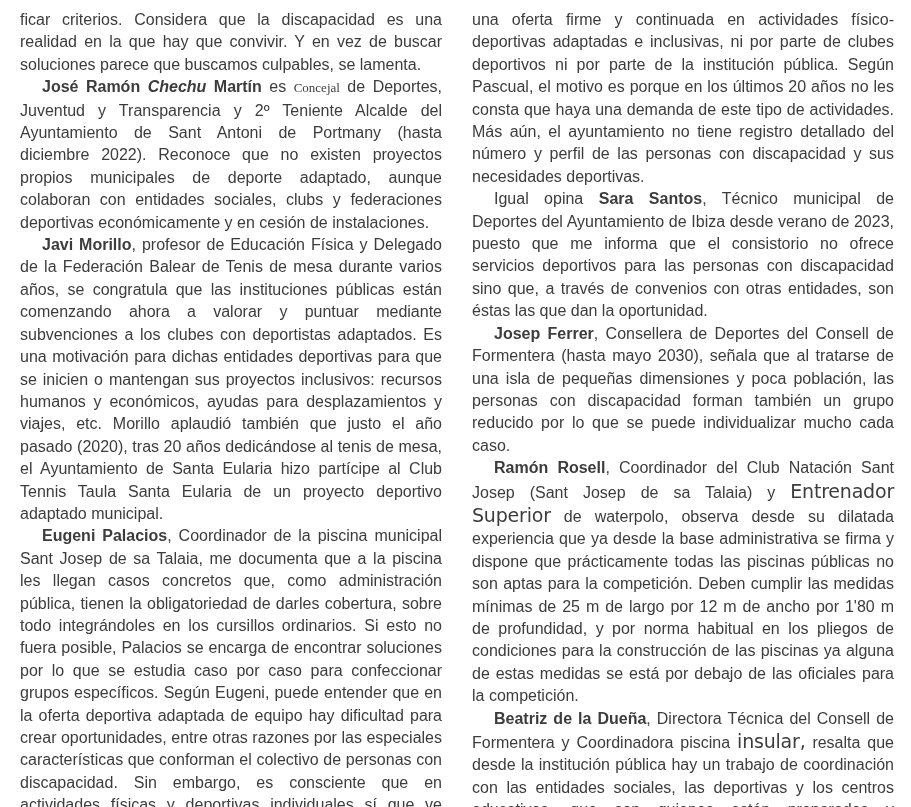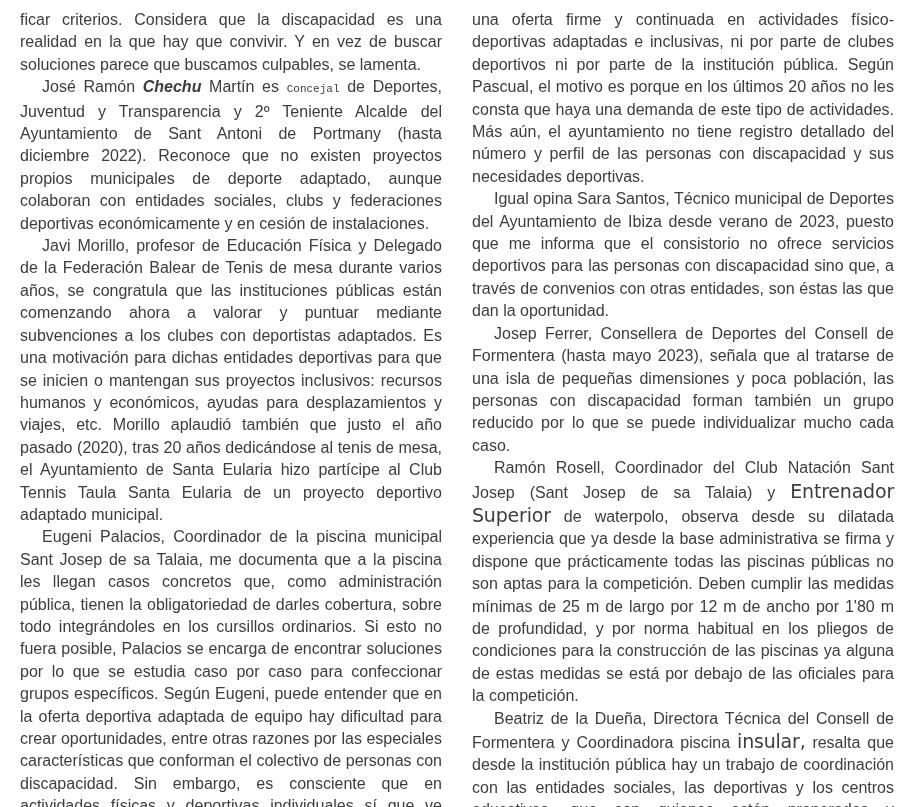--- a/index.html
+++ b/index.html
@@ -31,46 +31,46 @@
   }
   p.para {
     margin: 0;
     padding: 0;
   }
   p.para.indent {
     text-indent: 22px;
   }
   .seg-normal { }
   .seg-bold {
-    font-weight: normal;
+    font-weight: bold;
   }
   .seg-bolditalic {
     font-weight: bold;
     font-style: italic;
   }
   .seg-serif {
-    font-family: Liberation Mono, monospace;
-    font-size: 11px;
+    font-family: Liberation Serif, serif;
+    font-size: 13px;
   }
   .seg-altsans {
     font-family: "DejaVu Sans", sans-serif;
     font-size: 19px;
     letter-spacing: -0.2px;
   }
 </style>
 </head>
 <body>
 
 <div class="page" lang="es">
   <div class="col">
       <p class="para"><span class="seg-normal">ficar criterios. Considera que la discapacidad es una realidad en la que hay que convivir. Y en vez de buscar soluciones parece que buscamos culpables, se lamenta.</span></p>
       <p class="para indent"><span class="seg-bold">José Ramón </span><span class="seg-bolditalic">Chechu</span><span class="seg-bold"> Martín</span><span class="seg-normal"> es </span><span class="seg-serif">Concejal</span><span class="seg-normal"> de Deportes, Juventud y Transparencia y 2º Teniente Alcalde del Ayuntamiento de Sant Antoni de Portmany (hasta diciembre 2022). Reconoce que no existen proyectos propios municipales de deporte adaptado, aunque colaboran con entidades sociales, clubs y federaciones deportivas económicamente y en cesión de instalaciones.</span></p>
       <p class="para indent"><span class="seg-bold">Javi Morillo</span><span class="seg-normal">, profesor de Educación Física y Delegado de la Federación Balear de Tenis de mesa durante varios años, se congratula que las instituciones públicas están comenzando ahora a valorar y puntuar mediante subvenciones a los clubes con deportistas adaptados. Es una motivación para dichas entidades deportivas para que se inicien o mantengan sus proyectos inclusivos: recursos humanos y económicos, ayudas para desplazamientos y viajes, etc. Morillo aplaudió también que justo el año pasado (2020), tras 20 años dedicándose al tenis de mesa, el Ayuntamiento de Santa Eularia hizo partícipe al Club Tennis Taula Santa Eularia de un proyecto deportivo adaptado municipal.</span></p>
       <p class="para indent"><span class="seg-bold">Eugeni Palacios</span><span class="seg-normal">, Coordinador de la piscina municipal Sant Josep de sa Talaia, me documenta que a la piscina les llegan casos concretos que, como administración pública, tienen la obligatoriedad de darles cobertura, sobre todo integrándoles en los cursillos ordinarios. Si esto no fuera posible, Palacios se encarga de encontrar soluciones por lo que se estudia caso por caso para confeccionar grupos específicos. Según Eugeni, puede entender que en la oferta deportiva adaptada de equipo hay dificultad para crear oportunidades, entre otras razones por las especiales características que conforman el colectivo de personas con discapacidad. Sin embargo, es consciente que en actividades físicas y deportivas individuales sí que ve posibilidades y oportunidades para atender la demanda.</span></p>
     </div>
   <div class="col">
       <p class="para"><span class="seg-normal">una oferta firme y continuada en actividades físico-deportivas adaptadas e inclusivas, ni por parte de clubes deportivos ni por parte de la institución pública. Según Pascual, el motivo es porque en los últimos 20 años no les consta que haya una demanda de este tipo de actividades. Más aún, el ayuntamiento no tiene registro detallado del número y perfil de las personas con discapacidad y sus necesidades deportivas.</span></p>
       <p class="para indent"><span class="seg-normal">Igual opina </span><span class="seg-bold">Sara Santos</span><span class="seg-normal">, Técnico municipal de Deportes del Ayuntamiento de Ibiza desde verano de 2023, puesto que me informa que el consistorio no ofrece servicios deportivos para las personas con discapacidad sino que, a través de convenios con otras entidades, son éstas las que dan la oportunidad.</span></p>
-      <p class="para indent"><span class="seg-bold">Josep Ferrer</span><span class="seg-normal">, Consellera de Deportes del Consell de Formentera (hasta mayo 2023), señala que al tratarse de una isla de pequeñas dimensiones y poca población, las personas con discapacidad forman también un grupo reducido por lo que se puede individualizar mucho cada caso.</span></p>
+      <p class="para indent"><span class="seg-bold">Josep Ferrer</span><span class="seg-normal">, Consellera de Deportes del Consell de Formentera (hasta mayo 2030), señala que al tratarse de una isla de pequeñas dimensiones y poca población, las personas con discapacidad forman también un grupo reducido por lo que se puede individualizar mucho cada caso.</span></p>
       <p class="para indent"><span class="seg-bold">Ramón Rosell</span><span class="seg-normal">, Coordinador del Club Natación Sant Josep (Sant Josep de sa Talaia) y </span><span class="seg-altsans">Entrenador Superior</span><span class="seg-normal"> de waterpolo, observa desde su dilatada experiencia que ya desde la base administrativa se firma y dispone que prácticamente todas las piscinas públicas no son aptas para la competición. Deben cumplir las medidas mínimas de 25 m de largo por 12 m de ancho por 1'80 m de profundidad, y por norma habitual en los pliegos de condiciones para la construcción de las piscinas ya alguna de estas medidas se está por debajo de las oficiales para la competición.</span></p>
       <p class="para indent"><span class="seg-bold">Beatriz de la Dueña</span><span class="seg-normal">, Directora Técnica del Consell de Formentera y Coordinadora piscina </span><span class="seg-altsans">insular,</span><span class="seg-normal"> resalta que desde la institución pública hay un trabajo de coordinación con las entidades sociales, las deportivas y los centros educativos, que son quienes están preparados y especializados. Las entidades solicitan apoyo en material, en infraestructuras y/o en recursos humanos. Beatriz confirma que el grueso de la colaboración está en la piscina. Dentro de la natación escolar y el aula UEECO (Unidad Específica de Centros Ordinario con Currícu-</span></p>
     </div>
 </div>
 
 </body></html>

